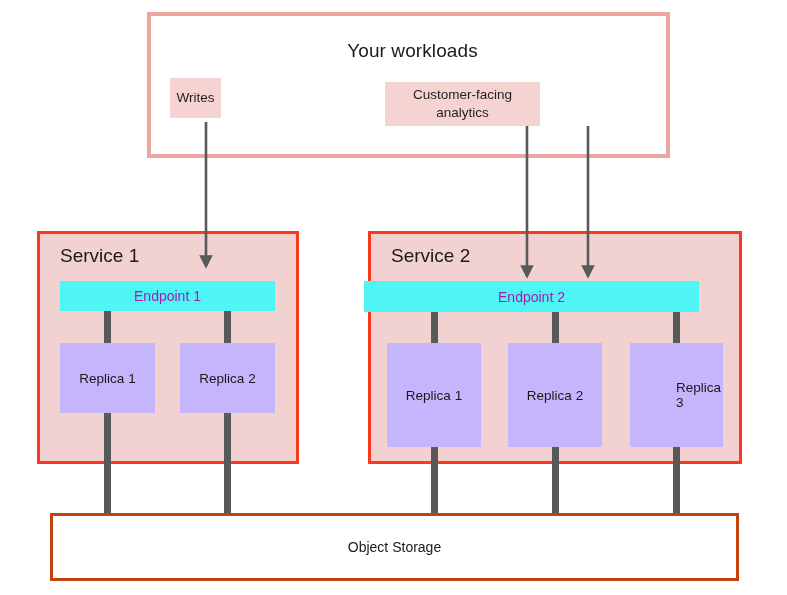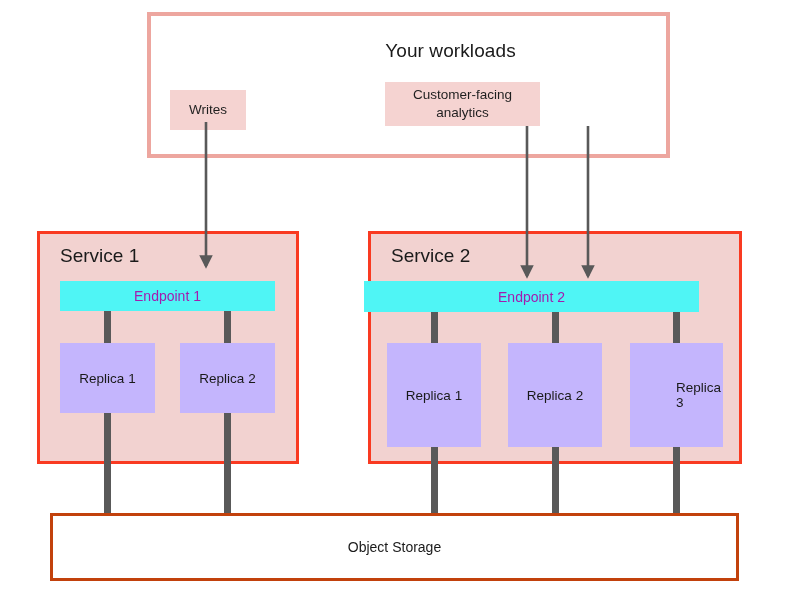--- a/index.html
+++ b/index.html
@@ -28,36 +28,35 @@
     background: #ffffff;
   }
   .workloads-title {
     position: absolute;
     left: 0; top: 24px;
     width: 523px;
     text-align: center;
     font-size: 19px;
     color: #1a1a1a;
     letter-spacing: .1px;
-    padding-left: 38px;
   }
 
   
   .chip {
     background: #f5d3d1;
     color: #1f1f1f;
     font-size: 13.5px;
     display: flex;
     align-items: center;
     justify-content: center;
     text-align: center;
     line-height: 1.3;
     padding: 0 6px;
   }
-  .chip-writes { left: 170px; top: 90px; width: 76px; height: 40px; }
+  .chip-writes { left: 170px; top: 78px; width: 51px; height: 40px; }
   .chip-analytics { left: 385px; top: 82px; width: 155px; height: 44px; }
   .chip-adhoc { left: 548px; top: 82px; width: 97px; height: 44px; }
 
   
   .service-box {
     border: 3px solid #f93a21;
     background: #f2d2d0;
   }
   .service-1 { left: 37px; top: 231px; width: 262px; height: 233px; }
   .service-2 { left: 368px; top: 231px; width: 374px; height: 233px; }

